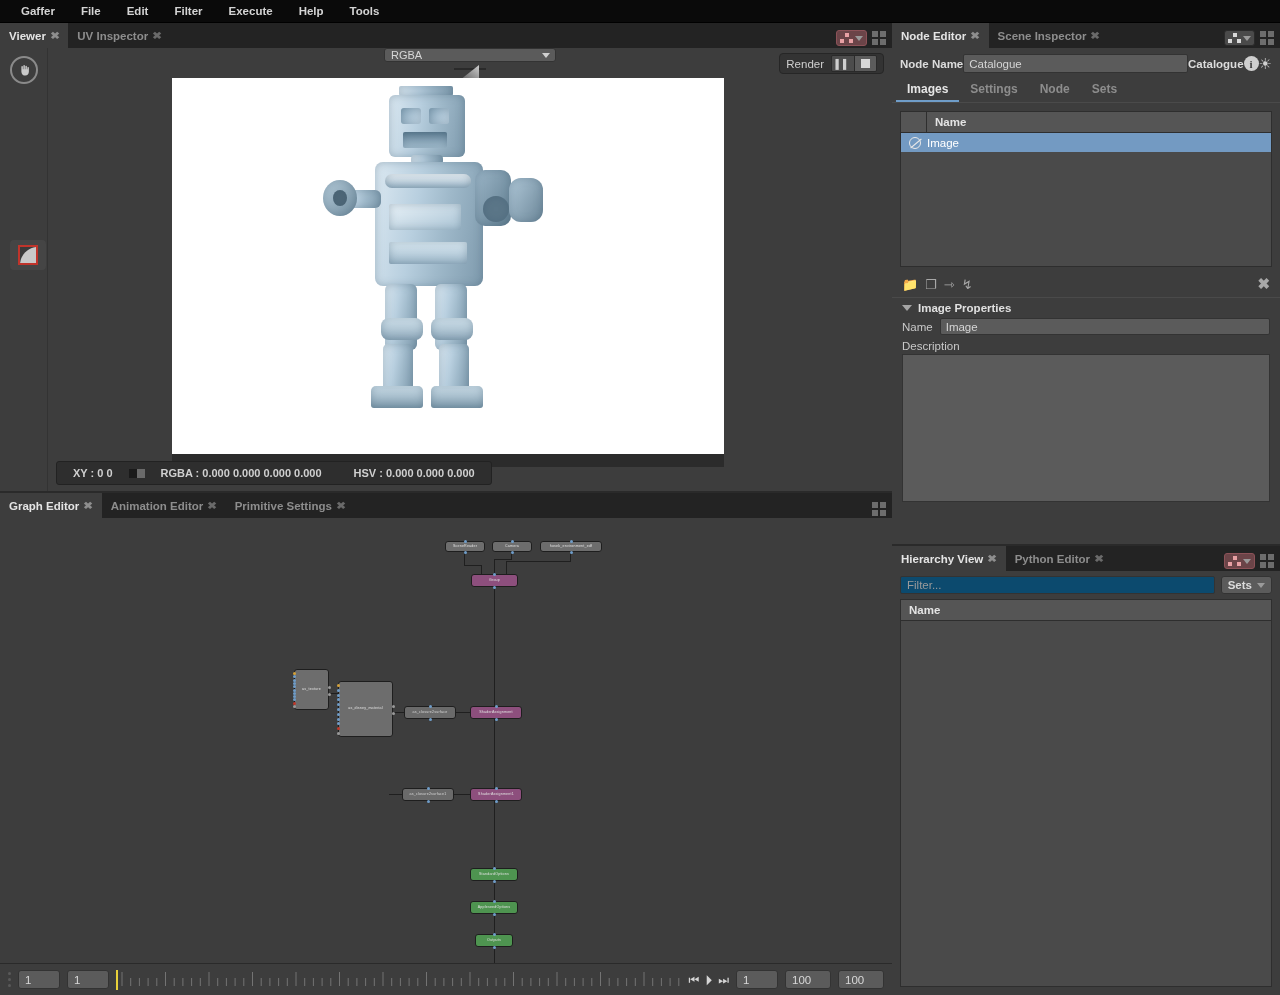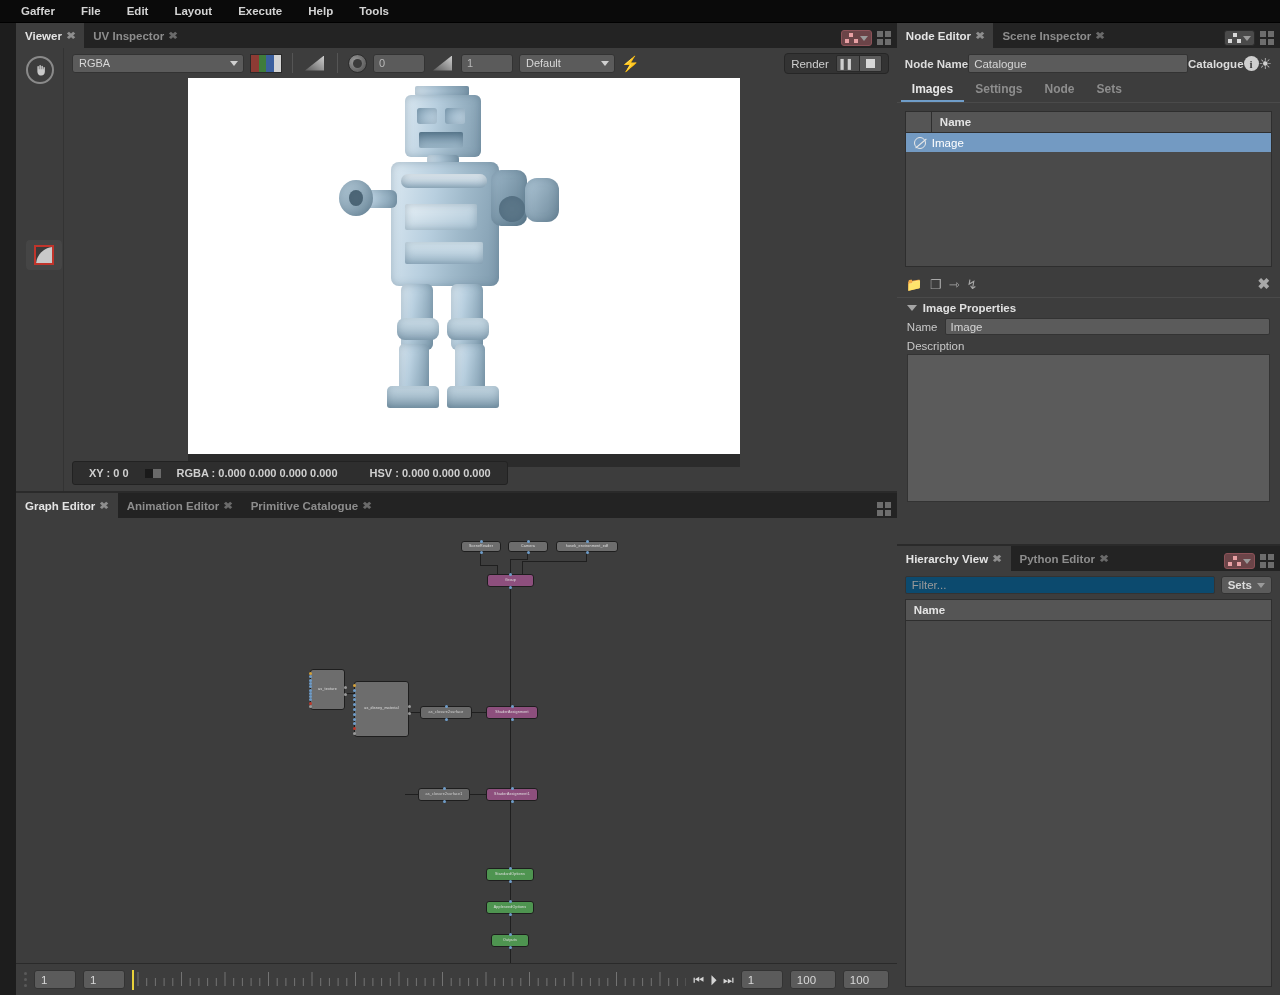--- a/index.html
+++ b/index.html
@@ -18,21 +18,21 @@
     height: 23px; background: #0a0a0a;
     display: flex; align-items: center; padding-left: 8px;
     border-bottom: 1px solid #000;
   }
   .menubar .mi {
     color: #d4d4d4; font-size: 11.5px; font-weight: bold;
     padding: 3px 13px; cursor: default; white-space: nowrap;
   }
 
   
-  .body-wrap { position: absolute; top: 23px; left: 0; right: 0; bottom: 0; display: flex; margin-left: 16px; }
+  .body-wrap { position: absolute; top: 23px; left: 0; right: 0; bottom: 0; display: flex; }
   .col-left { width: 892px; display: flex; flex-direction: column; }
   .col-right { width: 388px; display: flex; flex-direction: column; background: #3d3d3d; }
 
   
   .tabbar {
     height: 25px; background: #232323; display: flex; align-items: flex-end;
     position: relative; flex: none;
   }
   .tab {
     display: flex; align-items: center; gap: 5px;
@@ -95,21 +95,21 @@
   }
   .tool-sq .inner::after {
     content: ""; position: absolute; right: -2px; bottom: -2px;
     width: 18px; height: 18px; background: #c9c9c9;
     border-radius: 100% 0 0 0;
   }
 
   .viewer-main { flex: 1; position: relative; background: #3d3d3d; }
   .viewer-toolbar {
     height: 30px; display: flex; align-items: center; gap: 6px;
-    padding: 0 8px; background: #3d3d3d; position: relative;
+    padding: 0 8px; background: #3d3d3d; position: relative; flex-direction: column;
   }
   .vtb-sep { width: 1px; height: 20px; background: #555; margin: 0 4px; }
 
   select.dd, .dd {
     background: #5b5b5b; color: #d8d8d8; border: 1px solid #333;
     border-radius: 3px; height: 19px; font-size: 11px;
     font-family: "Liberation Sans", sans-serif;
     padding: 0 18px 0 6px; appearance: none; cursor: pointer;
     display: flex; align-items: center; position: relative;
   }
@@ -341,21 +341,21 @@
 </style>
 </head>
 <body>
 
 <div class="app">
 
   <div class="menubar">
     <div class="mi">Gaffer</div>
     <div class="mi">File</div>
     <div class="mi">Edit</div>
-    <div class="mi">Layout</div>
+    <div class="mi">Filter</div>
     <div class="mi">Execute</div>
     <div class="mi">Help</div>
     <div class="mi">Tools</div>
   </div>
 
   <div class="body-wrap">
 
     <div class="col-left">
 
       <div class="tabbar">
@@ -493,21 +493,21 @@
       <div class="tabbar">
         <div class="tab active">
           <span>Graph Editor</span>
           <span class="x">✖</span>
         </div>
         <div class="tab">
           <span>Animation Editor</span>
           <span class="x">✖</span>
         </div>
         <div class="tab">
-          <span>Primitive Catalogue</span>
+          <span>Primitive Settings</span>
           <span class="x">✖</span>
         </div>
         <div class="spacer"></div>
         <div class="corner">
           <div class="grid-icon">
               <i></i>
               <i></i>
               <i></i>
               <i></i>
             </div>

